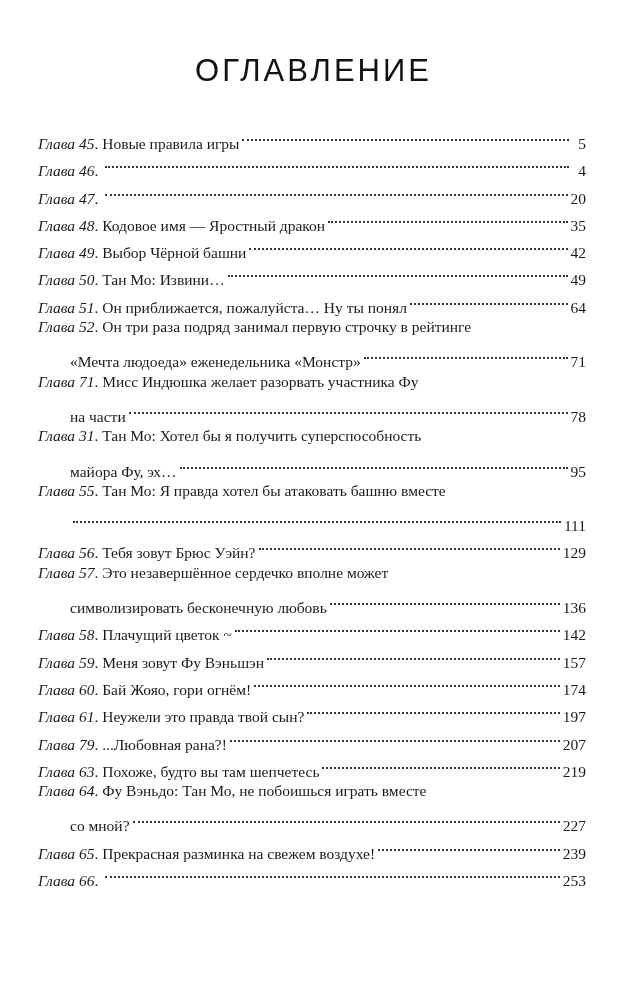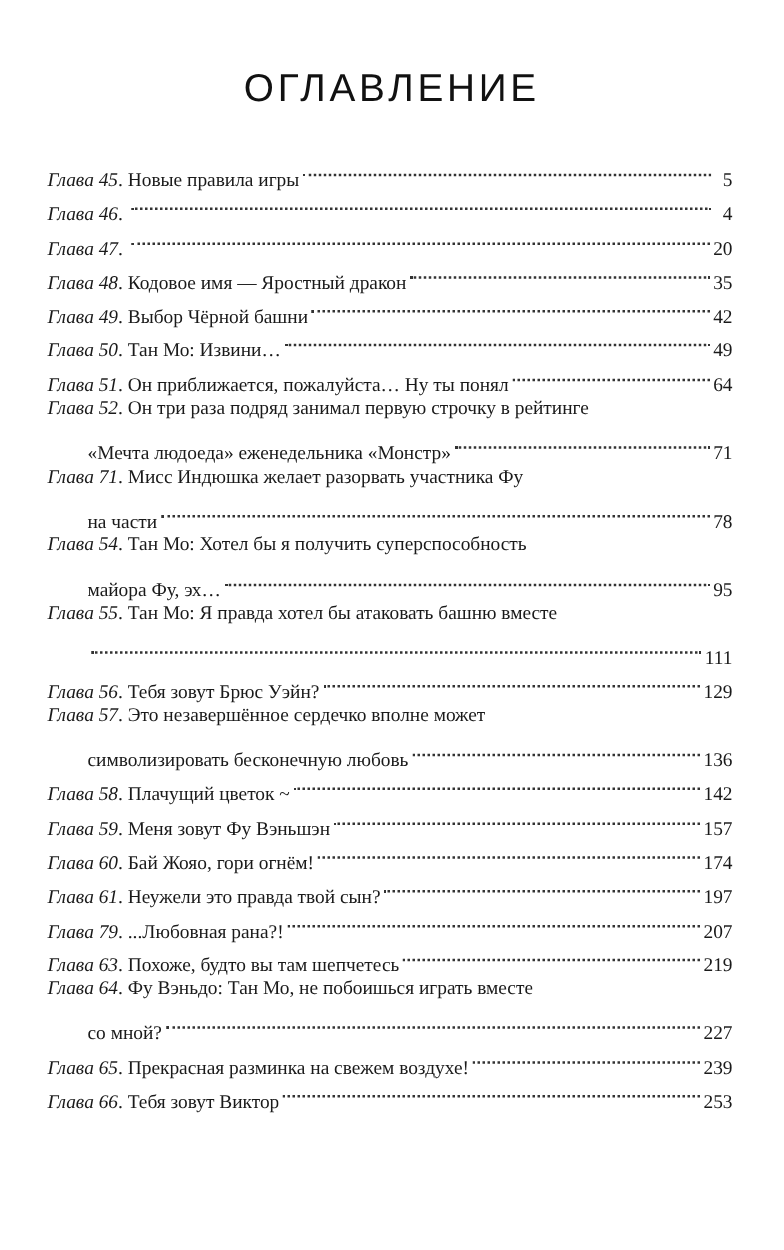--- a/index.html
+++ b/index.html
@@ -75,21 +75,21 @@
     </div>
     <div class="entry">
       <div class="line"><span class="label"><span>Глава</span>&nbsp;<span>71</span></span>.&nbsp;<span class="text">Мисс Индюшка желает разорвать участника Фу</span></div>
       <div class="line cont">
         <span class="text">на части</span>
         <span class="leader"></span>
         <span class="page">78</span>
       </div>
     </div>
     <div class="entry">
-      <div class="line"><span class="label"><span>Глава</span>&nbsp;<span>54</span></span>.&nbsp;<span class="text">Тан Мо: Хотел бы я получить суперспособность</span></div>
+      <div class="line"><span class="label"><span>Глава</span>&nbsp;<span>31</span></span>.&nbsp;<span class="text">Тан Мо: Хотел бы я получить суперспособность</span></div>
       <div class="line cont">
         <span class="text">майора Фу, эх…</span>
         <span class="leader"></span>
         <span class="page">95</span>
       </div>
     </div>
     <div class="entry">
       <div class="line"><span class="label"><span>Глава</span>&nbsp;<span>55</span></span>.&nbsp;<span class="text">Тан Мо: Я правда хотел бы атаковать башню вместе</span></div>
       <div class="line cont">
         <span class="leader"></span>
@@ -130,15 +130,15 @@
       <div class="line cont">
         <span class="text">со мной?</span>
         <span class="leader"></span>
         <span class="page">227</span>
       </div>
     </div>
     <div class="entry">
       <div class="line"><span class="label"><span>Глава</span>&nbsp;<span>65</span></span>.&nbsp;<span class="text">Прекрасная разминка на свежем воздухе!</span><span class="leader"></span><span class="page">239</span></div>
     </div>
     <div class="entry">
-      <div class="line"><span class="label"><span>Глава</span>&nbsp;<span>66</span></span>.&nbsp;<span class="text">Тебя зовут Виктор</span><span class="leader"></span><span class="page">253</span></div>
+      <div class="line"><span class="label"><span>Глава</span>&nbsp;<span>66</span></span>.&nbsp;<span class="leader"></span><span class="page">253</span></div>
     </div>
   </div>
 
 </body></html>

